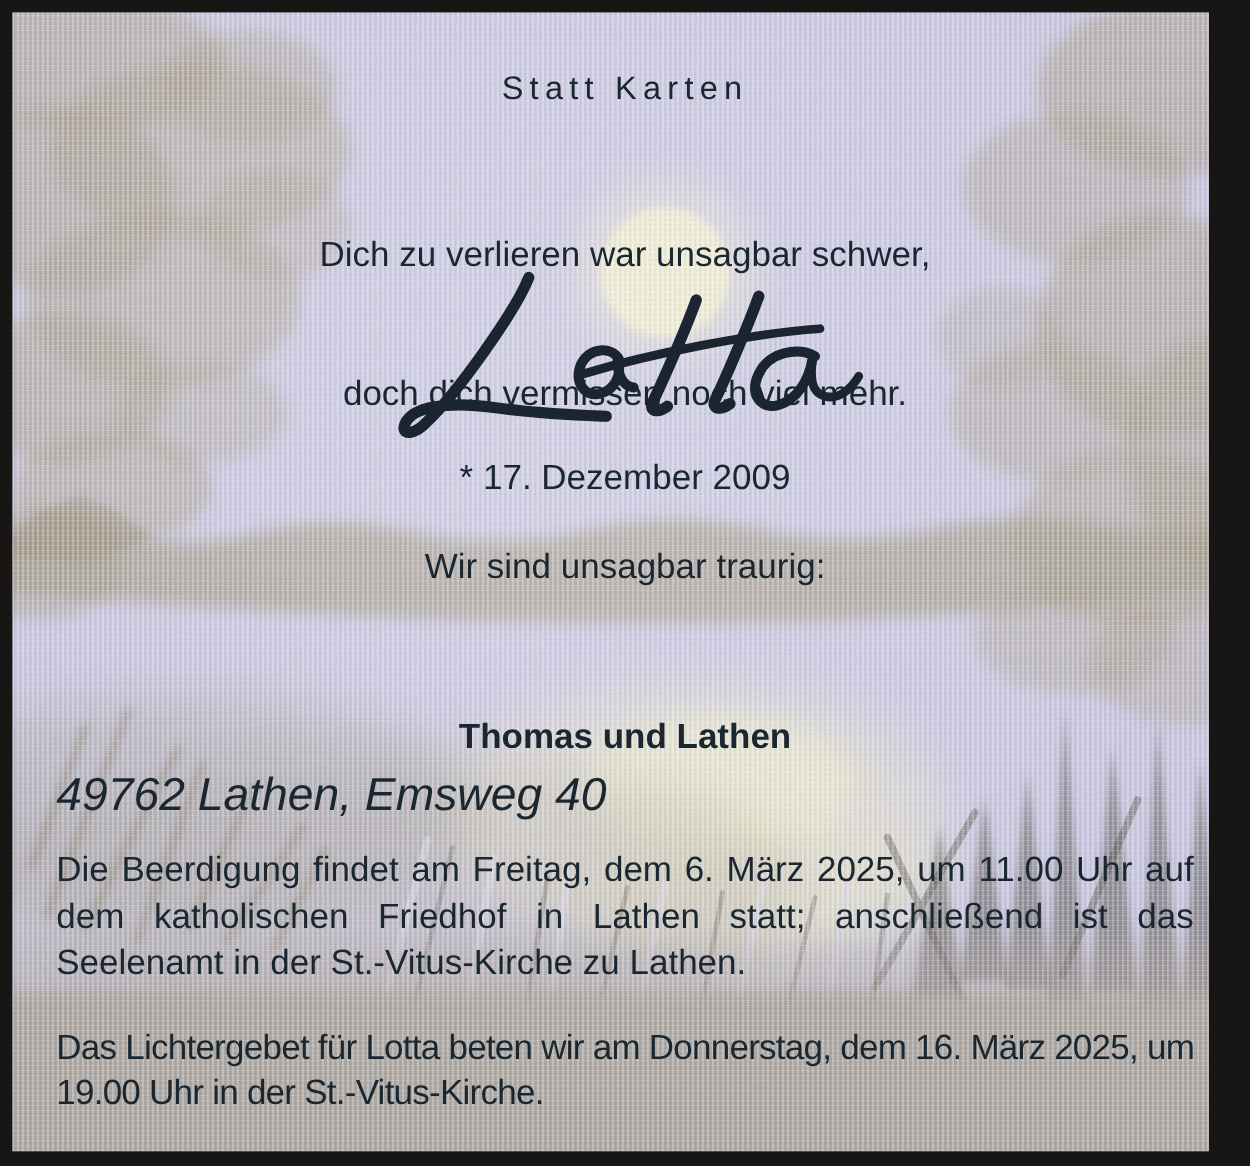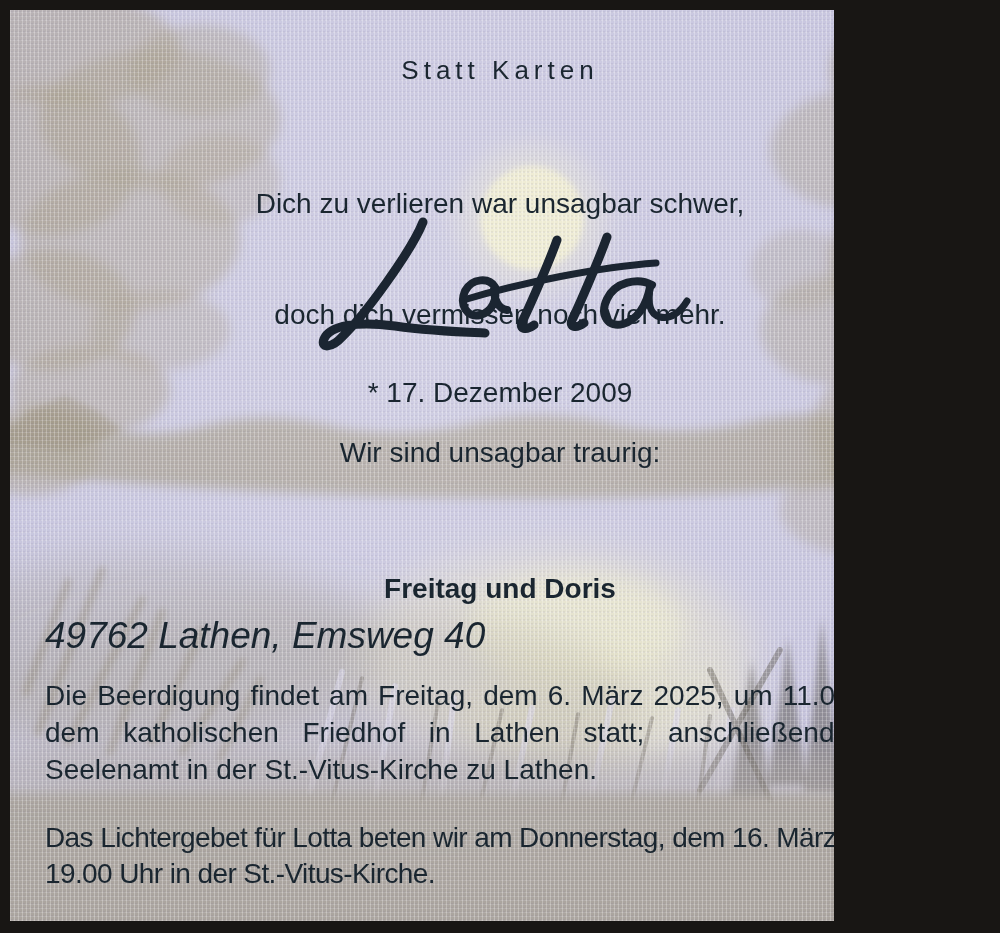--- a/index.html
+++ b/index.html
@@ -3,39 +3,39 @@
 <meta charset="utf-8">
 <style>
   html,body{margin:0;padding:0;}
   body{
     width:1000px;height:933px;overflow:hidden;
     background:#181614;
     font-family:"Liberation Sans", sans-serif;
     -webkit-font-smoothing:antialiased;
   }
   .card{
-    position:absolute;left:10px;top:10px;width:824px;height:911px;
+    position:absolute;left:10px;top:10px;width:957px;height:911px;
     overflow:hidden;background:#c8c6df;
   }
   .paint{position:absolute;left:0;top:0;width:980px;height:911px;z-index:0;}
   .texture{
     position:absolute;left:0;top:0;width:980px;height:911px;z-index:1;pointer-events:none;
     background-image:
       radial-gradient(circle, rgba(110,105,135,0.10) 1px, rgba(0,0,0,0) 1.5px),
       repeating-linear-gradient(90deg, rgba(255,255,255,.24) 0 1px, rgba(0,0,0,0) 1px 4px),
       repeating-linear-gradient(0deg, rgba(255,255,255,.18) 0 1px, rgba(0,0,0,0) 1px 4px),
       radial-gradient(ellipse at 45% 35%, rgba(255,255,255,.16), rgba(255,255,255,0) 70%);
     background-size:4px 4px, auto, auto, auto;
   }
   .textlayer{position:absolute;left:0;top:0;width:980px;height:911px;z-index:2;color:#1a2630;}
   .t{position:absolute;white-space:pre-wrap;}
   .center{left:0;width:980px;text-align:center;}
   .header{top:45px;font-size:26px;letter-spacing:5px;}
   .verse{top:101px;font-size:28px;line-height:37px;}
-  .dates{top:367px;display:flex;justify-content:center;gap:30px;font-size:28px;}
+  .dates{top:356px;display:flex;justify-content:center;gap:30px;font-size:28px;}
   .intro{top:427px;font-size:28px;}
   .family{top:491px;font-size:28px;font-weight:bold;line-height:35px;}
   .address{top:605px;left:35px;width:910px;font-size:37px;font-style:italic;}
   .para1{top:667px;left:35px;width:910px;font-size:28px;line-height:37px;text-align:justify;}
   .para2{top:810px;left:35px;width:912px;font-size:28px;line-height:36px;letter-spacing:-0.6px;}
   .signature{position:absolute;left:280px;top:205px;width:420px;height:160px;}
   .vh{position:absolute;width:1px;height:1px;overflow:hidden;clip-path:inset(50%);white-space:nowrap;}
 </style>
 </head>
 <body>
@@ -181,21 +181,21 @@
       </svg>
     </div>
 
     <div class="t dates" style="left:0;width:980px;">
       <span>* 17. Dezember 2009</span>
     </div>
 
     <div class="t center intro">Wir sind unsagbar traurig:</div>
 
     <div class="t center family">
-      <div>Freitag und Doris</div>
+      <div>Thomas und Lathen</div>
     </div>
 
     <div class="t address">49762 Lathen, Emsweg 40</div>
 
     <div class="t para1">Die Beerdigung findet am Freitag, dem 6. März 2025, um 11.00 Uhr auf dem katholischen Friedhof in Lathen statt; anschließend ist das Seelenamt in der St.-Vitus-Kirche zu Lathen.</div>
 
     <div class="t para2">Das Lichtergebet für Lotta beten wir am Donnerstag, dem 16. März 2025, um 19.00 Uhr in der St.-Vitus-Kirche.</div>
 
   </div>
 </div>

